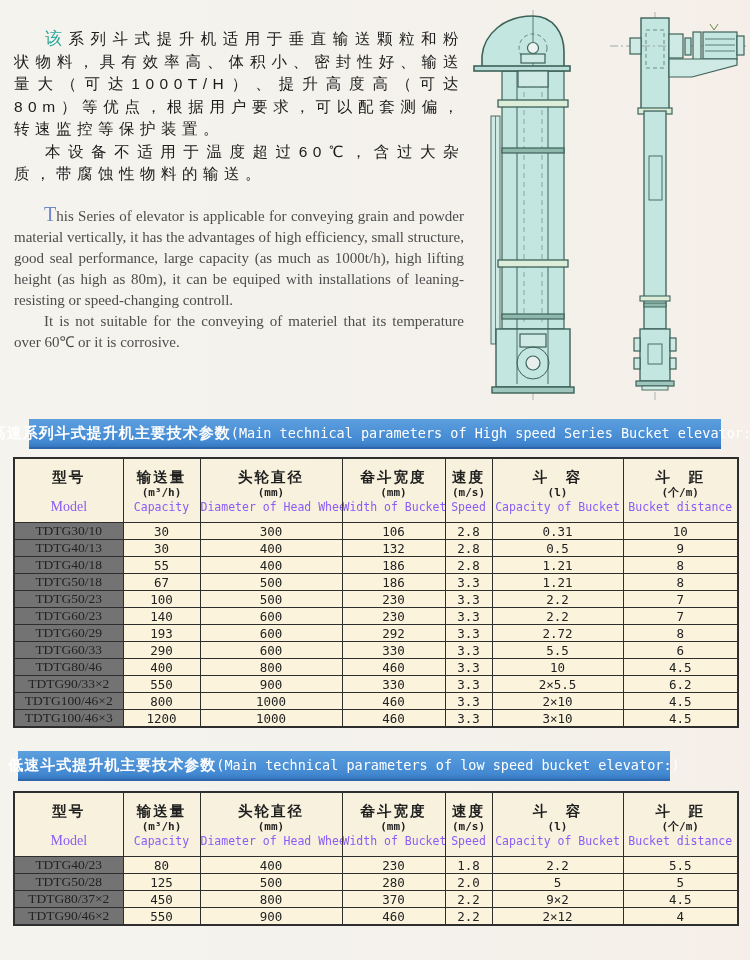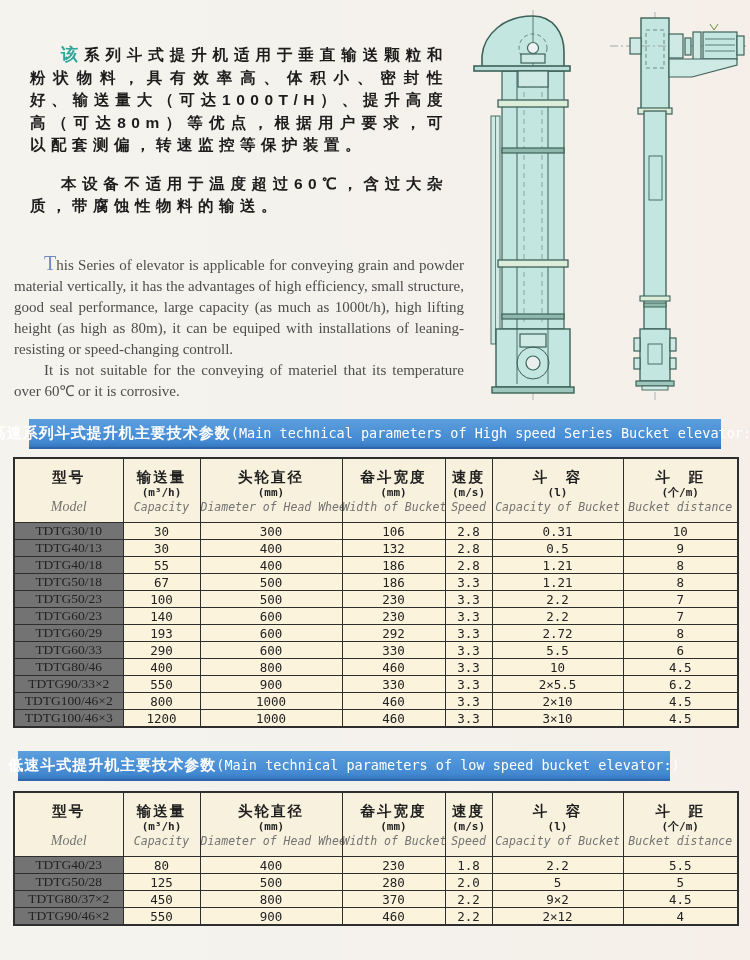--- a/index.html
+++ b/index.html
@@ -5,26 +5,26 @@
   html,body { margin:0; padding:0; }
   .page {
     position:relative; width:750px; height:960px; overflow:hidden;
     background:linear-gradient(90deg,#f5f3ee 0%,#f3f1ea 70%,#f6efe9 100%);
     font-family:"Liberation Sans",sans-serif;
   }
 
   
   .intro { position:absolute; left:14px; top:28px; width:450px; }
   .zh p {
-    margin:16px; font-size:15.5px; font-weight:bold; color:#1c1c1c;
+    margin:0; font-size:15.5px; font-weight:normal; color:#1c1c1c;
     letter-spacing:5.5px; line-height:22.5px; text-align:justify; text-indent:2em;
     font-family:"Liberation Sans",sans-serif;
   }
   .lead-zh { color:#2ba79a; font-size:17px; }
-  .en { margin-top:37px; }
+  .en { margin-top:20px; }
   .en p {
     margin:0; font-family:"Liberation Serif",serif; font-size:15px; color:#4d4d4d;
     line-height:21px; text-align:justify; text-indent:2em;
   }
   .lead-en { color:#6f86c8; font-size:20px; line-height:14px; }
 
   
   .drawings { position:absolute; left:458px; top:8px; }
 
   
@@ -47,21 +47,21 @@
     background:#fbf3dc; border:2px solid #2e2e2e;
   }
   table.params th, table.params td { border:1px solid #2e2e2e; }
   table.params th {
     background:#f8f1dd; vertical-align:middle; padding:4px 0 3px 0; height:56px;
   }
   .h-zh { font-size:14.5px; font-weight:bold; letter-spacing:2px; color:#1f1f1f; line-height:18px; }
   .h-unit { font-size:11px; font-weight:bold; font-family:"DejaVu Sans Mono",monospace;
             color:#1f1f1f; line-height:13px; min-height:13px; }
   .h-en { font-size:11.5px; font-weight:normal; font-family:"DejaVu Sans Mono",monospace;
-          color:#737373; line-height:16px; white-space:nowrap; overflow:hidden;font-style:italic; }
+          color:#8b5cf6; line-height:16px; white-space:nowrap; overflow:hidden; }
   table.params th:first-child .h-en { font-family:"Liberation Serif",serif; font-size:14px; }
   table.params td {
     height:16px; padding:0 2px; text-align:center;
     font-family:"DejaVu Sans Mono",monospace; font-size:12.5px; color:#222;
     background:#fbf3dc; white-space:nowrap;
   }
   table.params td.model-col {
     background:#737373; font-family:"Liberation Serif",serif; font-size:13.5px;margin-left:33px;
   }
 </style>

